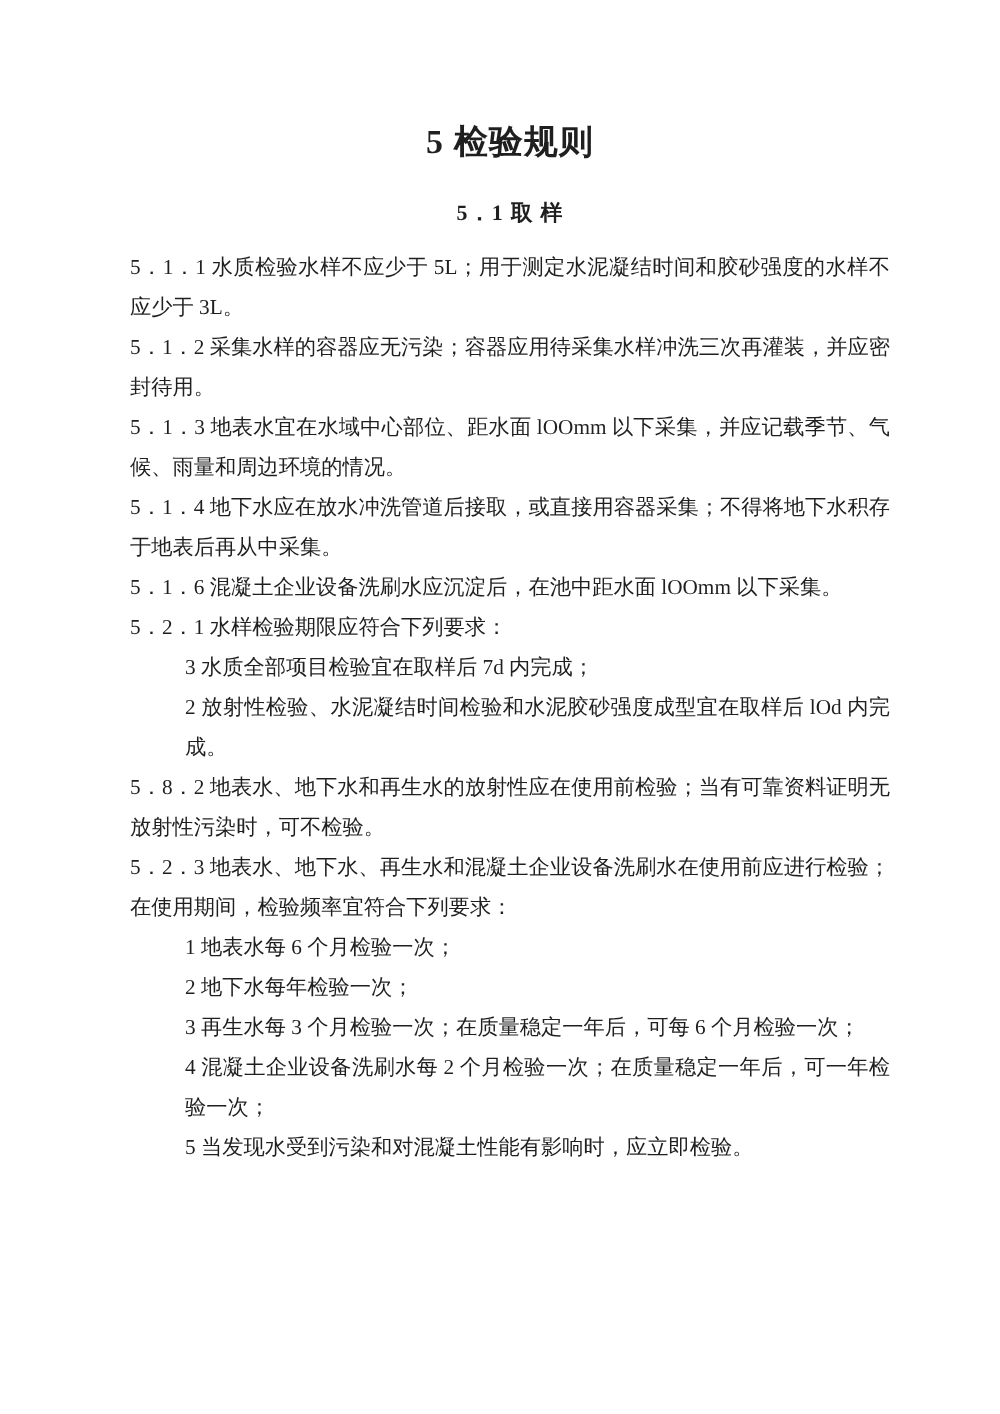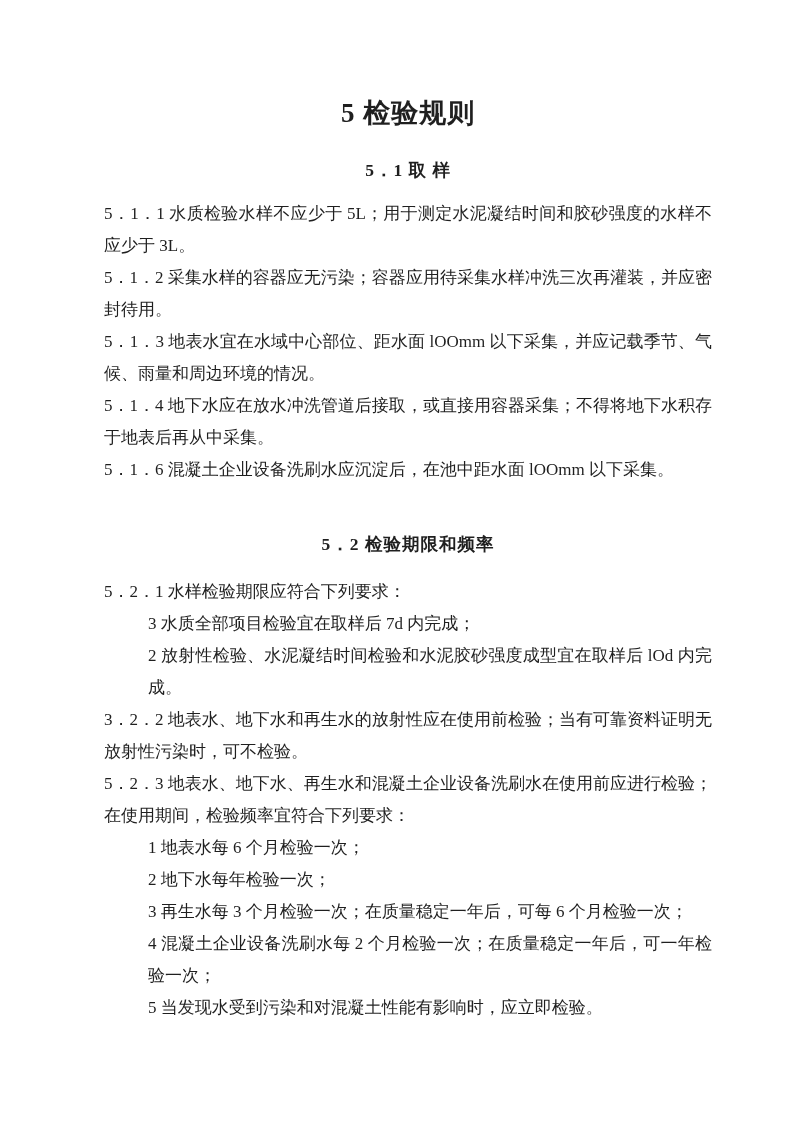--- a/index.html
+++ b/index.html
@@ -58,26 +58,25 @@
   <h1 class="chapter-title">5 检验规则</h1>
 
   <h2 class="section-heading heading-s1">5．1 取 样</h2>
 
   <p class="para">5．1．1 水质检验水样不应少于 5L；用于测定水泥凝结时间和胶砂强度的水样不应少于 3L。</p>
   <p class="para">5．1．2 采集水样的容器应无污染；容器应用待采集水样冲洗三次再灌装，并应密封待用。</p>
   <p class="para">5．1．3 地表水宜在水域中心部位、距水面 lOOmm 以下采集，并应记载季节、气候、雨量和周边环境的情况。</p>
   <p class="para">5．1．4 地下水应在放水冲洗管道后接取，或直接用容器采集；不得将地下水积存于地表后再从中采集。</p>
   <p class="para">5．1．6 混凝土企业设备洗刷水应沉淀后，在池中距水面 lOOmm 以下采集。</p>
 
-  <h2 class="section-heading heading-s2">5．2 检验期限和频率</h2>
 
   <p class="para">5．2．1 水样检验期限应符合下列要求：</p>
   <p class="para sub">3 水质全部项目检验宜在取样后 7d 内完成；</p>
   <p class="para sub">2 放射性检验、水泥凝结时间检验和水泥胶砂强度成型宜在取样后 lOd 内完成。</p>
-  <p class="para">3．2．2 地表水、地下水和再生水的放射性应在使用前检验；当有可靠资料证明无放射性污染时，可不检验。</p>
+  <p class="para">5．8．2 地表水、地下水和再生水的放射性应在使用前检验；当有可靠资料证明无放射性污染时，可不检验。</p>
   <p class="para">5．2．3 地表水、地下水、再生水和混凝土企业设备洗刷水在使用前应进行检验；在使用期间，检验频率宜符合下列要求：</p>
   <p class="para sub">1 地表水每 6 个月检验一次；</p>
   <p class="para sub">2 地下水每年检验一次；</p>
   <p class="para sub">3 再生水每 3 个月检验一次；在质量稳定一年后，可每 6 个月检验一次；</p>
   <p class="para sub">4 混凝土企业设备洗刷水每 2 个月检验一次；在质量稳定一年后，可一年检验一次；</p>
   <p class="para sub">5 当发现水受到污染和对混凝土性能有影响时，应立即检验。</p>
 
 </div>
 
 </body></html>

